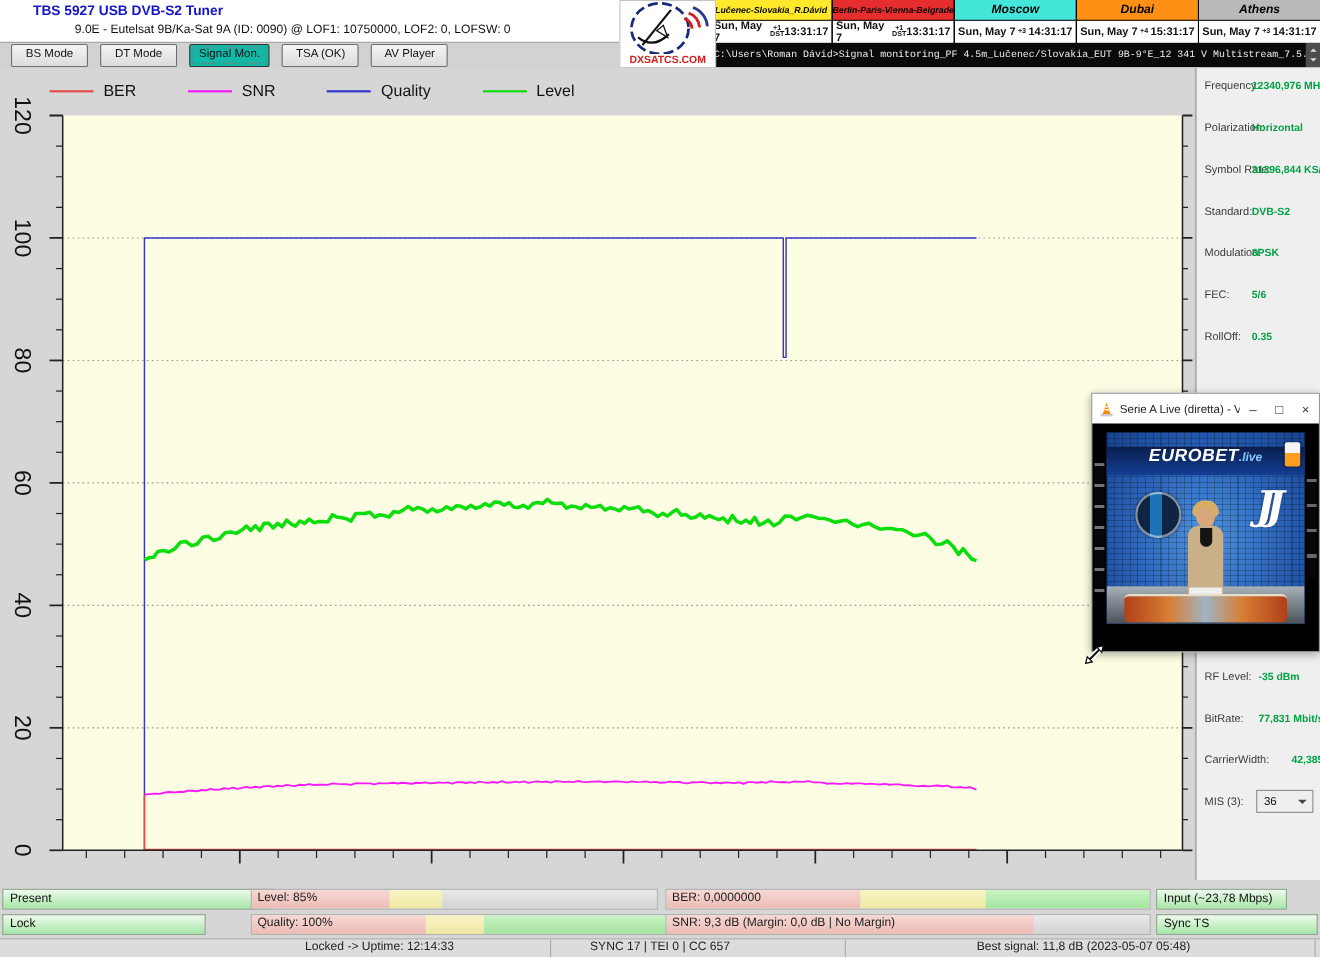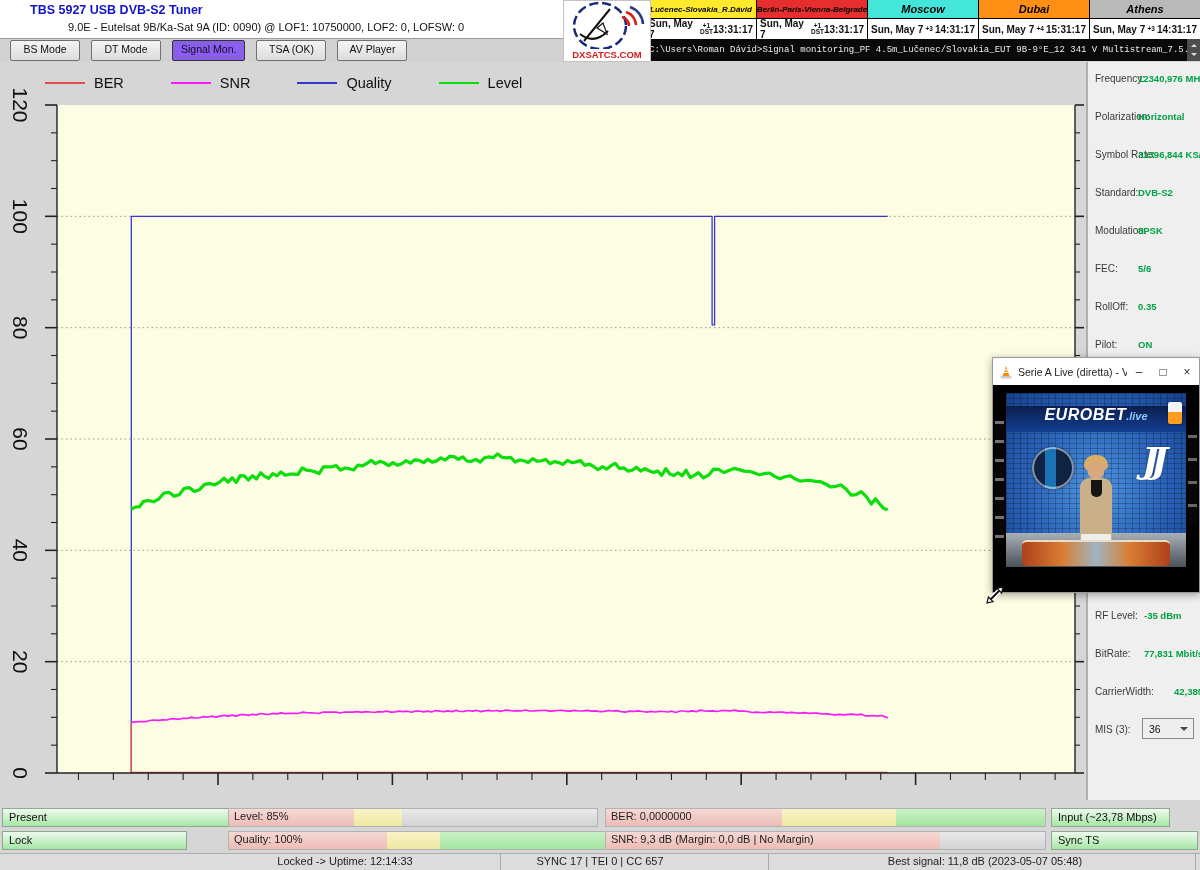--- a/index.html
+++ b/index.html
@@ -3,21 +3,21 @@
 <meta charset="utf-8">
 <style>
   html,body{margin:0;padding:0;}
   .root{position:relative;width:1200px;height:870px;background:#d6d6d6;font-family:"Liberation Sans",sans-serif;overflow:hidden;}
   
   .hdr{position:absolute;left:0;top:0;width:645px;height:38px;background:#fff;border-bottom:1px solid #9a9a9a;}
   .title{position:absolute;left:30px;top:3px;font-size:12.5px;font-weight:bold;color:#1414c8;}
   .subtitle{position:absolute;left:68px;top:21px;font-size:11px;color:#111;}
   .tabstrip{position:absolute;left:0;top:39px;width:645px;height:23px;background:#d2d2d2;display:flex;align-items:center;gap:11px;padding-left:10px;box-sizing:border-box;}
   .tab{height:19px;line-height:17px;padding:0 8px;min-width:52px;text-align:center;font-size:10.5px;color:#111;background:linear-gradient(#f4f4f4,#dcdcdc);border:1px solid #707070;border-radius:2px;cursor:default;}
-  .tab.active{background:#8b5cf6;border-color:#333;outline:1px dotted #777;outline-offset:-4px;}
+  .tab.active{background:#14b8a6;border-color:#333;outline:1px dotted #777;outline-offset:-4px;}
   
   .logo{position:absolute;left:563px;top:0;width:88px;height:62px;background:#fff;z-index:6;border:1px solid #c4c4c4;box-sizing:border-box;}
   .logo .cap{position:absolute;left:0;right:0;bottom:1px;text-align:center;color:#d41c1c;font-weight:bold;font-size:9.5px;}
   
   .clocks{position:absolute;left:645px;top:0;width:555px;height:39px;display:grid;grid-template-columns:repeat(5,1fr);border-left:1px solid #000;background:#000;}
   .clock{display:flex;flex-direction:column;border-right:1px solid #000;overflow:hidden;}
   .chead{height:18px;display:flex;align-items:center;justify-content:center;font-style:italic;font-weight:bold;white-space:nowrap;border-bottom:1px solid #000;}
   .ctime{height:20px;background:#fff;display:flex;align-items:center;justify-content:space-between;padding:0 3px;font-weight:bold;font-size:10px;color:#111;}
   .off{display:flex;flex-direction:column;align-items:center;font-size:6.5px;line-height:6.5px;font-weight:bold;}
   
@@ -321,24 +321,20 @@
           <span class="pvalue" style="color: rgb(0, 162, 68);">8PSK</span>
         </div>
         <div class="param">
           <span class="plabel">FEC:</span>
           <span class="pvalue" style="color: rgb(0, 162, 68);">5/6</span>
         </div>
         <div class="param">
           <span class="plabel">RollOff:</span>
           <span class="pvalue" style="color: rgb(0, 162, 68);">0.35</span>
         </div>
-        <div class="param">
-          <span class="plabel">Pilot:</span>
-          <span class="pvalue" style="color: rgb(0, 162, 68);">ON</span>
-        </div>
       </div>
     <div class="pgroup pg2" style="top:545px">
         <div class="param">
           <span class="plabel">RF Level:</span>
           <span class="pvalue" style="color: rgb(0, 162, 68);">-35 dBm</span>
         </div>
         <div class="param">
           <span class="plabel">BitRate:</span>
           <span class="pvalue" style="color: rgb(0, 162, 68);">77,831 Mbit/s</span>
         </div>

